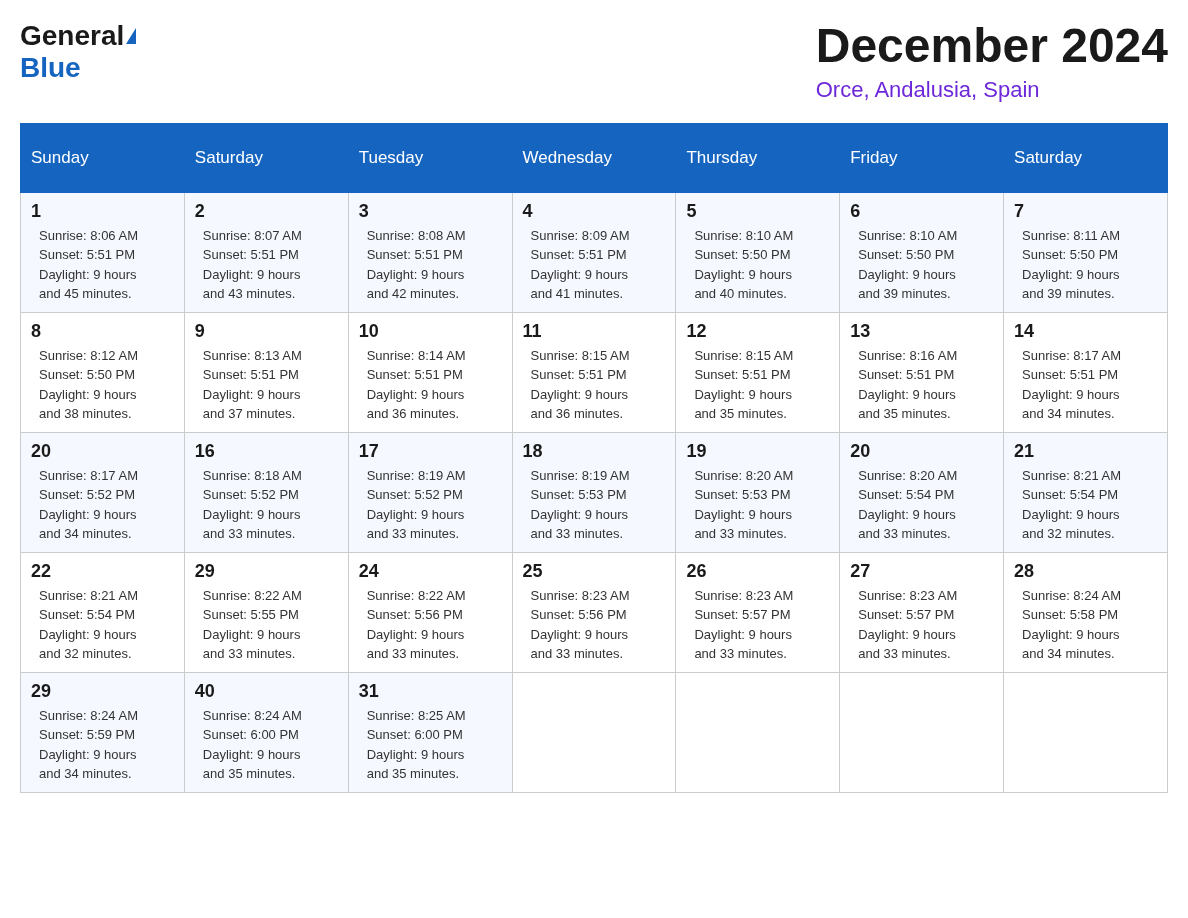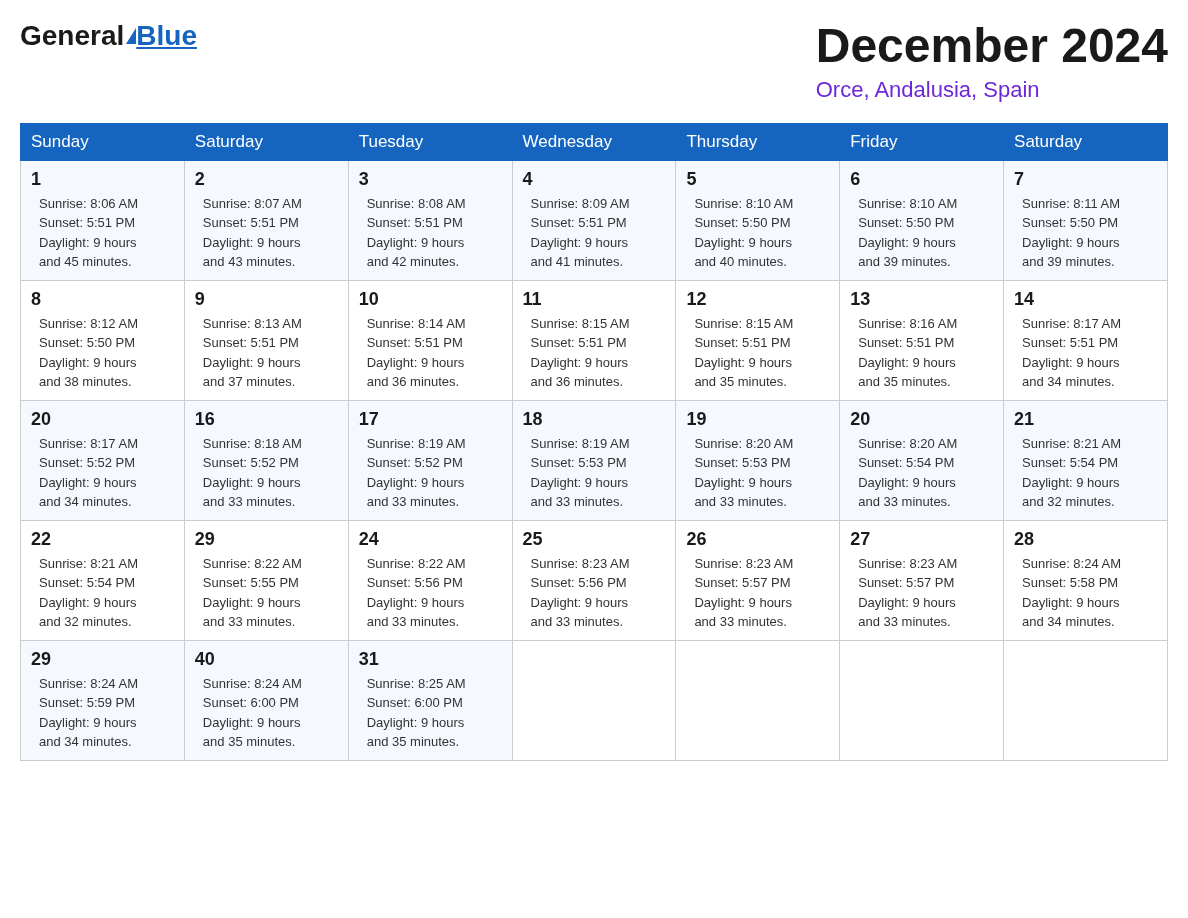--- a/index.html
+++ b/index.html
@@ -11,33 +11,32 @@
       min-height: 918px;
     }
     .header {
       display: flex;
       justify-content: space-between;
       align-items: flex-start;
       margin-bottom: 20px;
     }
     .logo {
       display: flex;
-      flex-direction: row;
+      flex-direction: column;
       align-items: flex-start;
     }
     .logo-general {
       font-size: 28px;
       font-weight: bold;
       color: #1a1a1a;
     }
     .logo-blue {
       font-size: 28px;
       font-weight: bold;
       color: #1565c0;
-      text-decoration: underline;
     }
     .logo-triangle {
       display: inline-block;
       width: 0;
       height: 0;
       border-left: 10px solid transparent;
       border-right: 0px solid transparent;
       border-bottom: 16px solid #1565c0;
       margin-left: 2px;
       vertical-align: middle;
@@ -63,21 +62,21 @@
     table {
       width: 100%;
       border-collapse: collapse;
       table-layout: fixed;
     }
     thead tr th {
       background-color: #1565c0;
       color: #fff;
       font-size: 17px;
       font-weight: normal;
-      padding: 8px 10px;
+      padding: 24px 10px;
       text-align: left;
       border: 1px solid #1565c0;
     }
     tbody tr td {
       vertical-align: top;
       padding: 8px 10px;
       border: 1px solid #ccc;
       font-size: 13.5px;
       color: #222;
       min-height: 90px;

